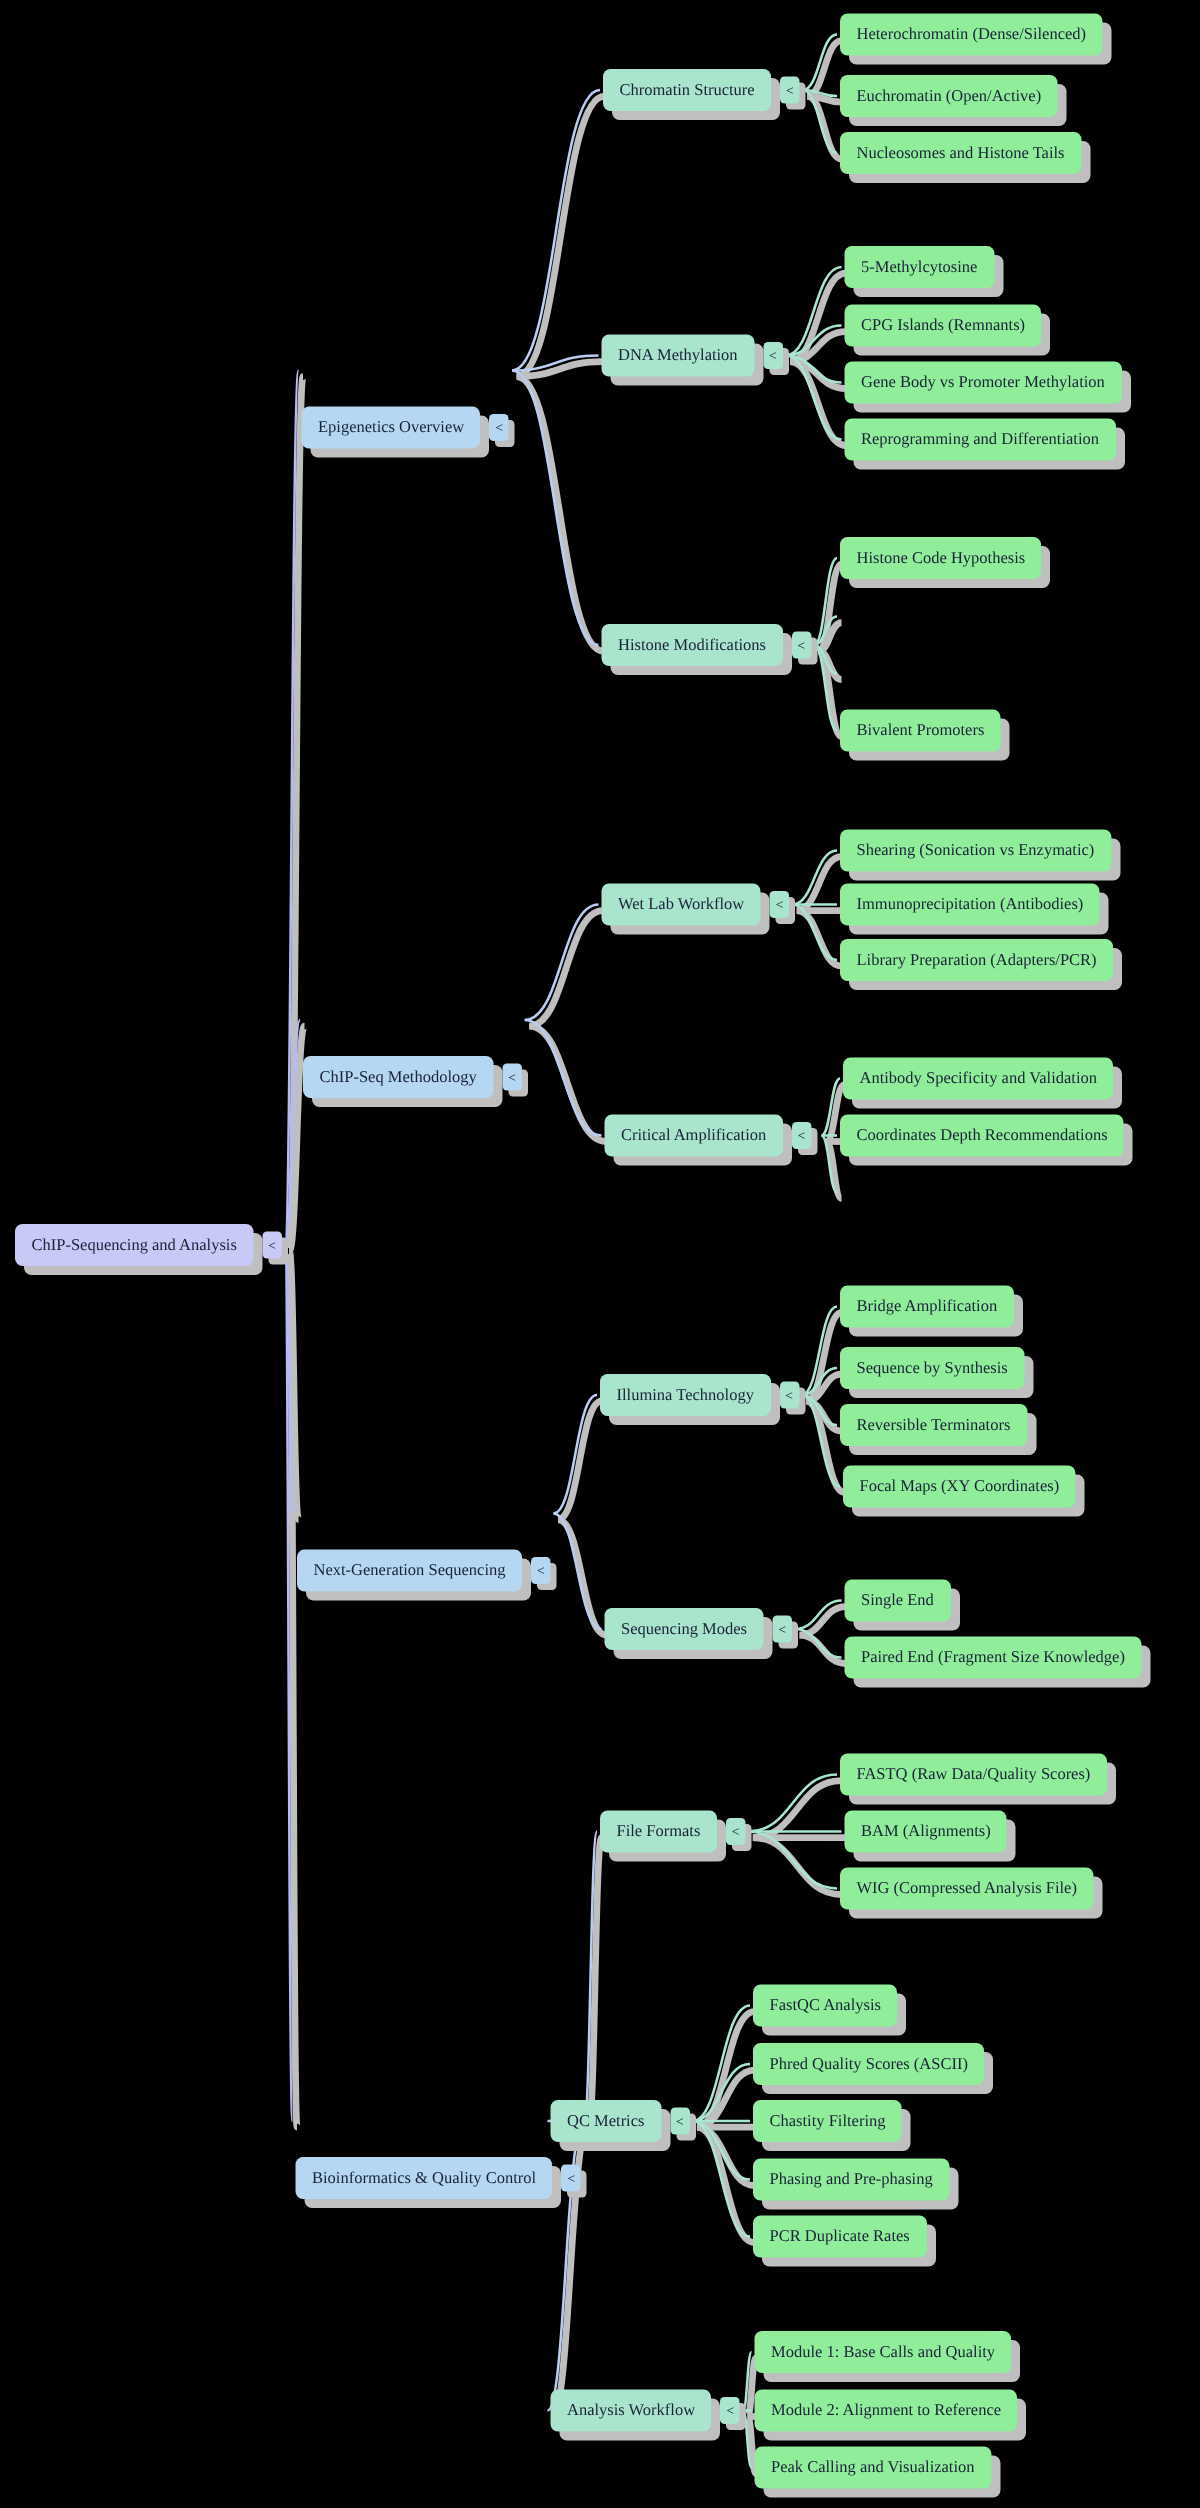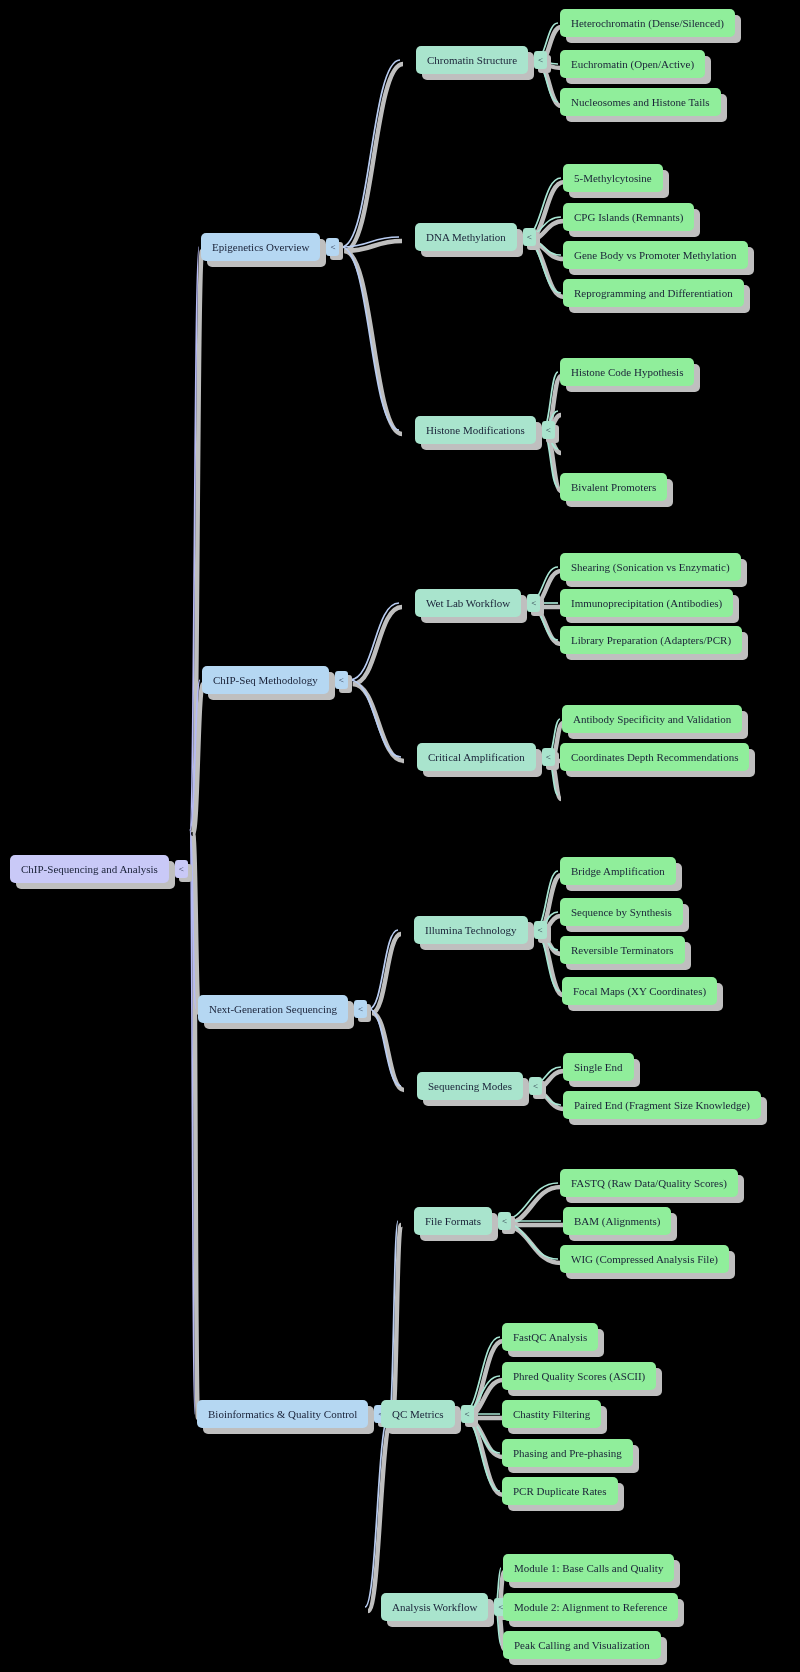--- a/index.html
+++ b/index.html
@@ -8,23 +8,23 @@
     font-family:"Liberation Serif","DejaVu Serif",serif;overflow:hidden;
   }
   #edges{position:absolute;left:0;top:0;pointer-events:none;}
   .node{
     position:absolute;transform:translateY(-50%);
     white-space:nowrap;padding:8px 11px;border-radius:5px;
     font-size:11px;line-height:12px;color:var(--text,#1a2238);
     box-shadow:6px 6px 0 var(--shadow,#bfbfbf);
     cursor:pointer;
   }
-  .node.root{background:var(--root-fill,#c9c9f7);margin-top:39px;}
-  .node.l1{background:var(--branch-fill,#b5d7f2);}
-  .node.l2{background:var(--subbranch-fill,#a9e4cd);margin-left:14px;}
+  .node.root{background:var(--root-fill,#c9c9f7);}
+  .node.l1{background:var(--branch-fill,#b5d7f2);margin-top:38px;}
+  .node.l2{background:var(--subbranch-fill,#a9e4cd);}
   .node.leaf{background:var(--leaf-fill,#90ee9b);}
   .lbl{pointer-events:none;}
   .chev{
     position:absolute;right:-19px;top:50%;transform:translateY(-50%);
     width:13px;height:18px;border-radius:3px;
     display:flex;align-items:center;justify-content:center;
     font-size:9px;color:var(--text,#1a2238);
     background:inherit;box-shadow:4px 4px 0 var(--shadow,#bfbfbf);
   }
 </style>

